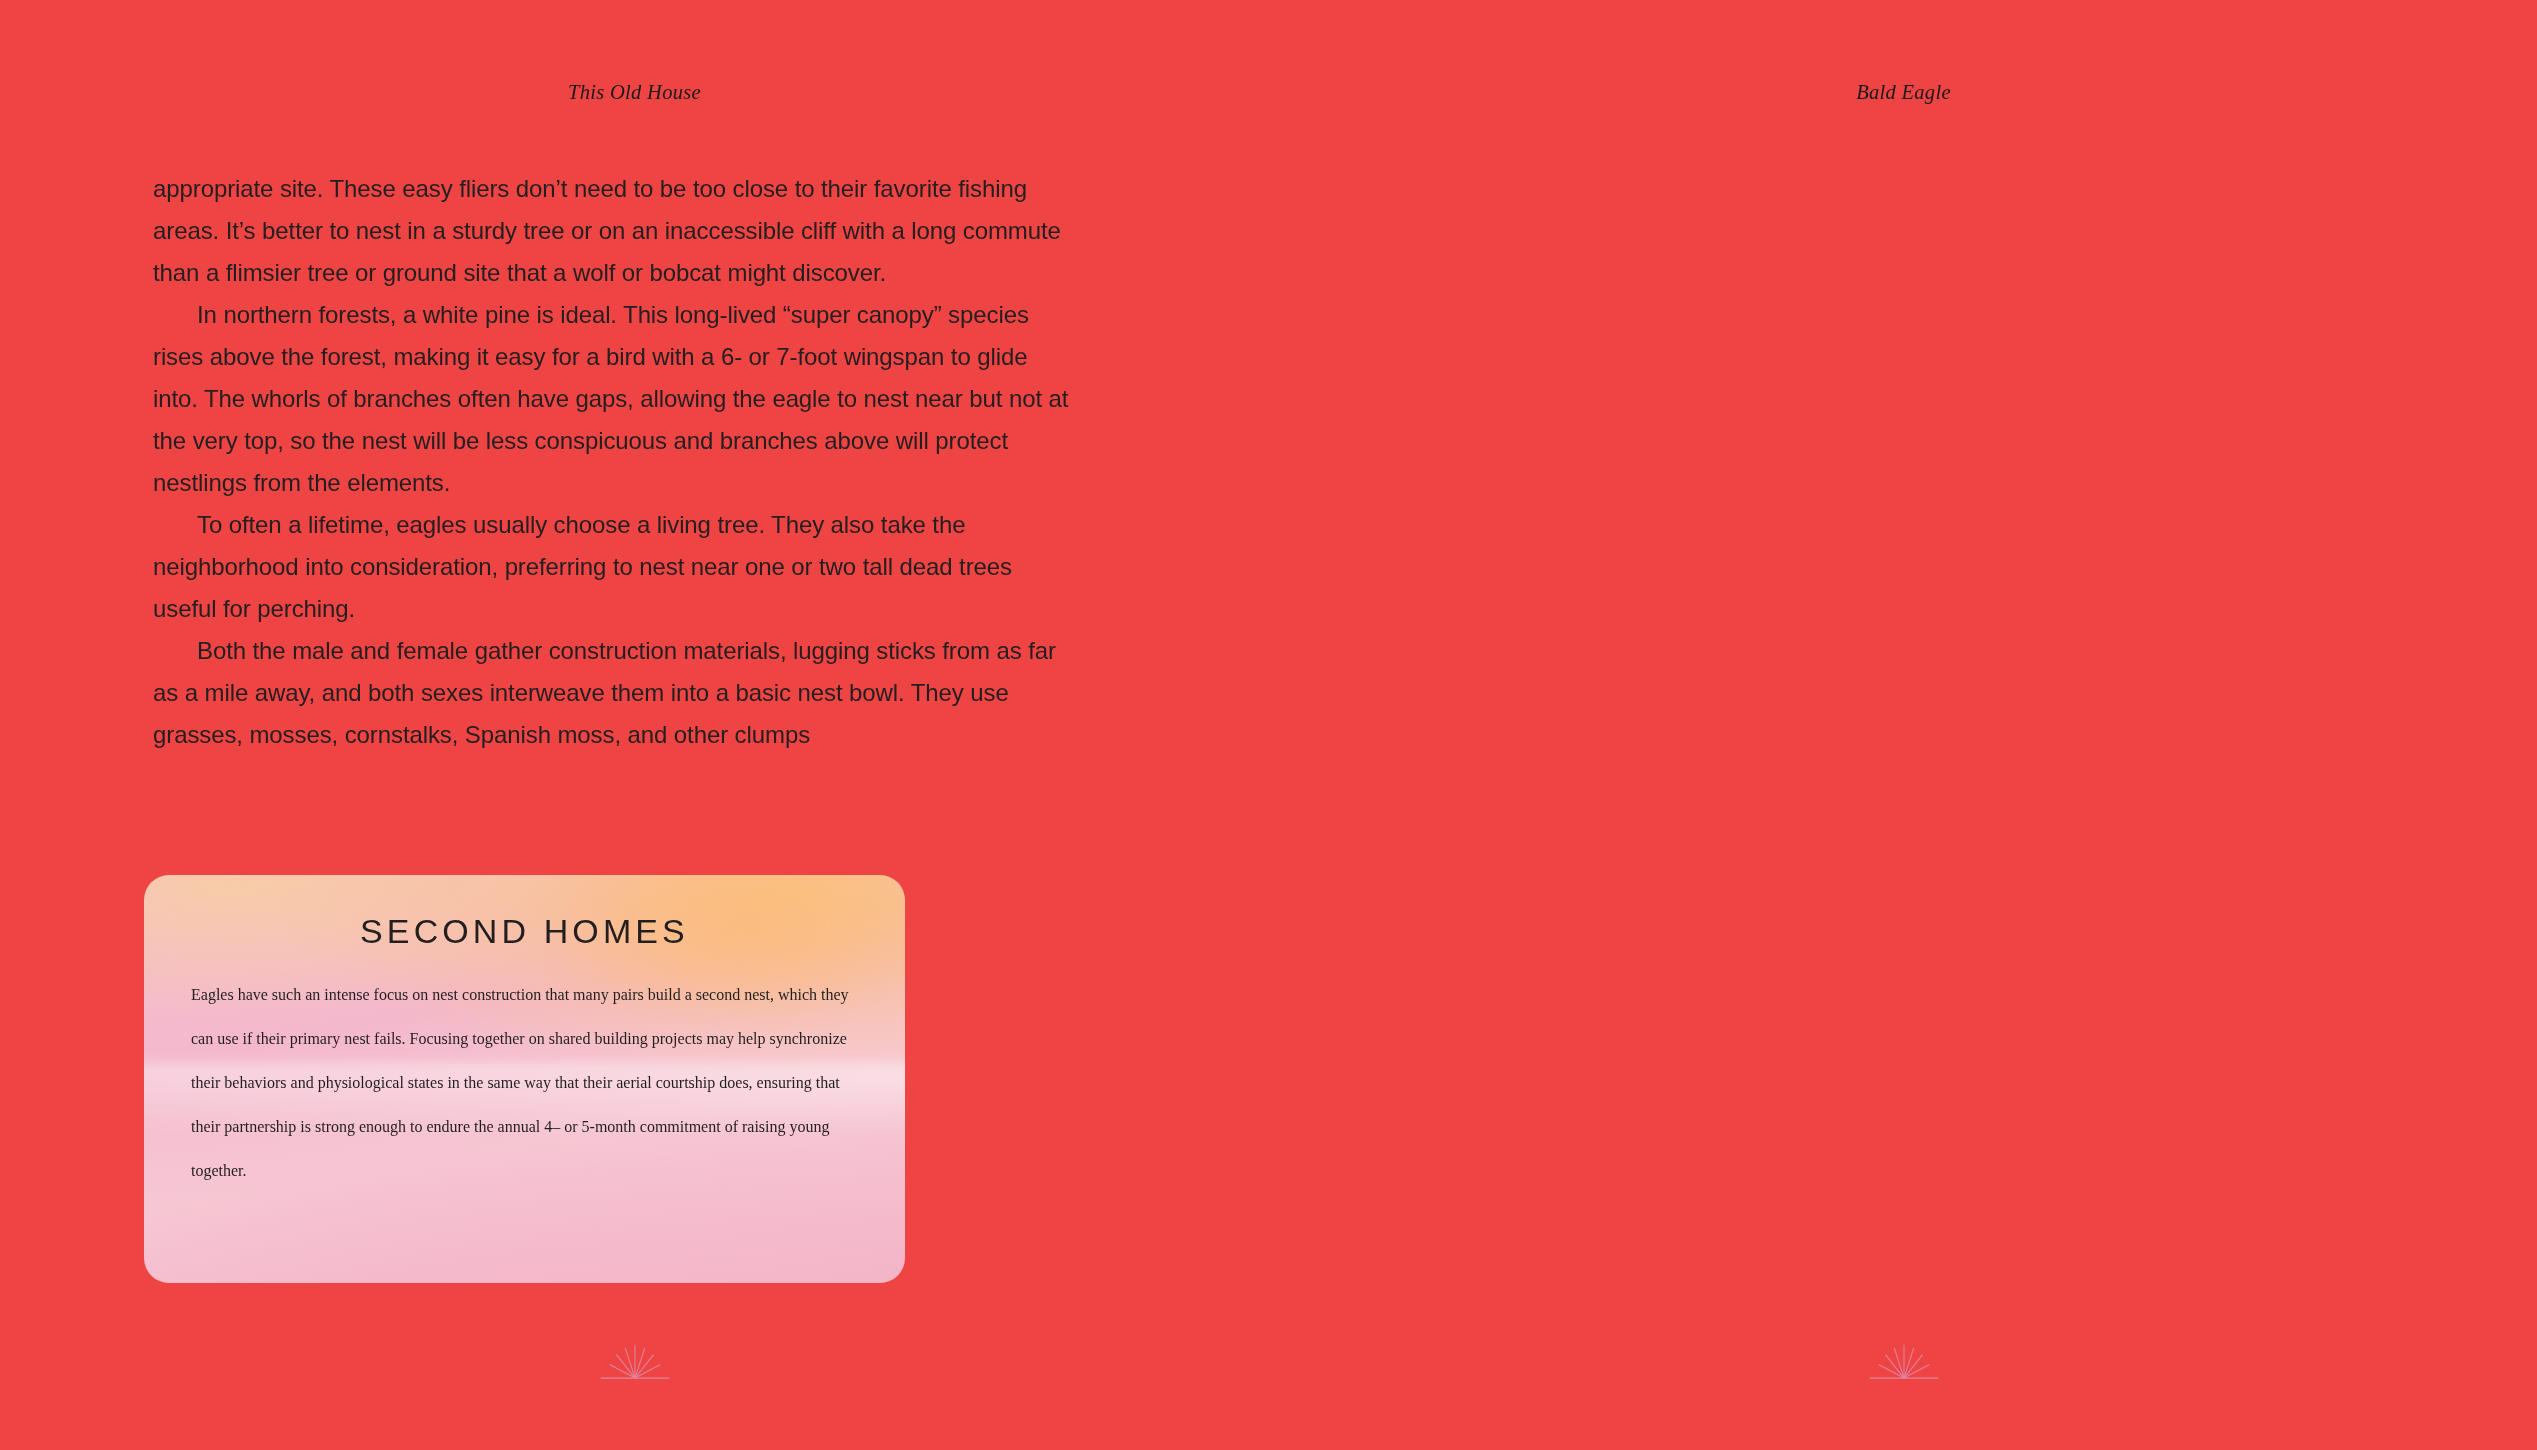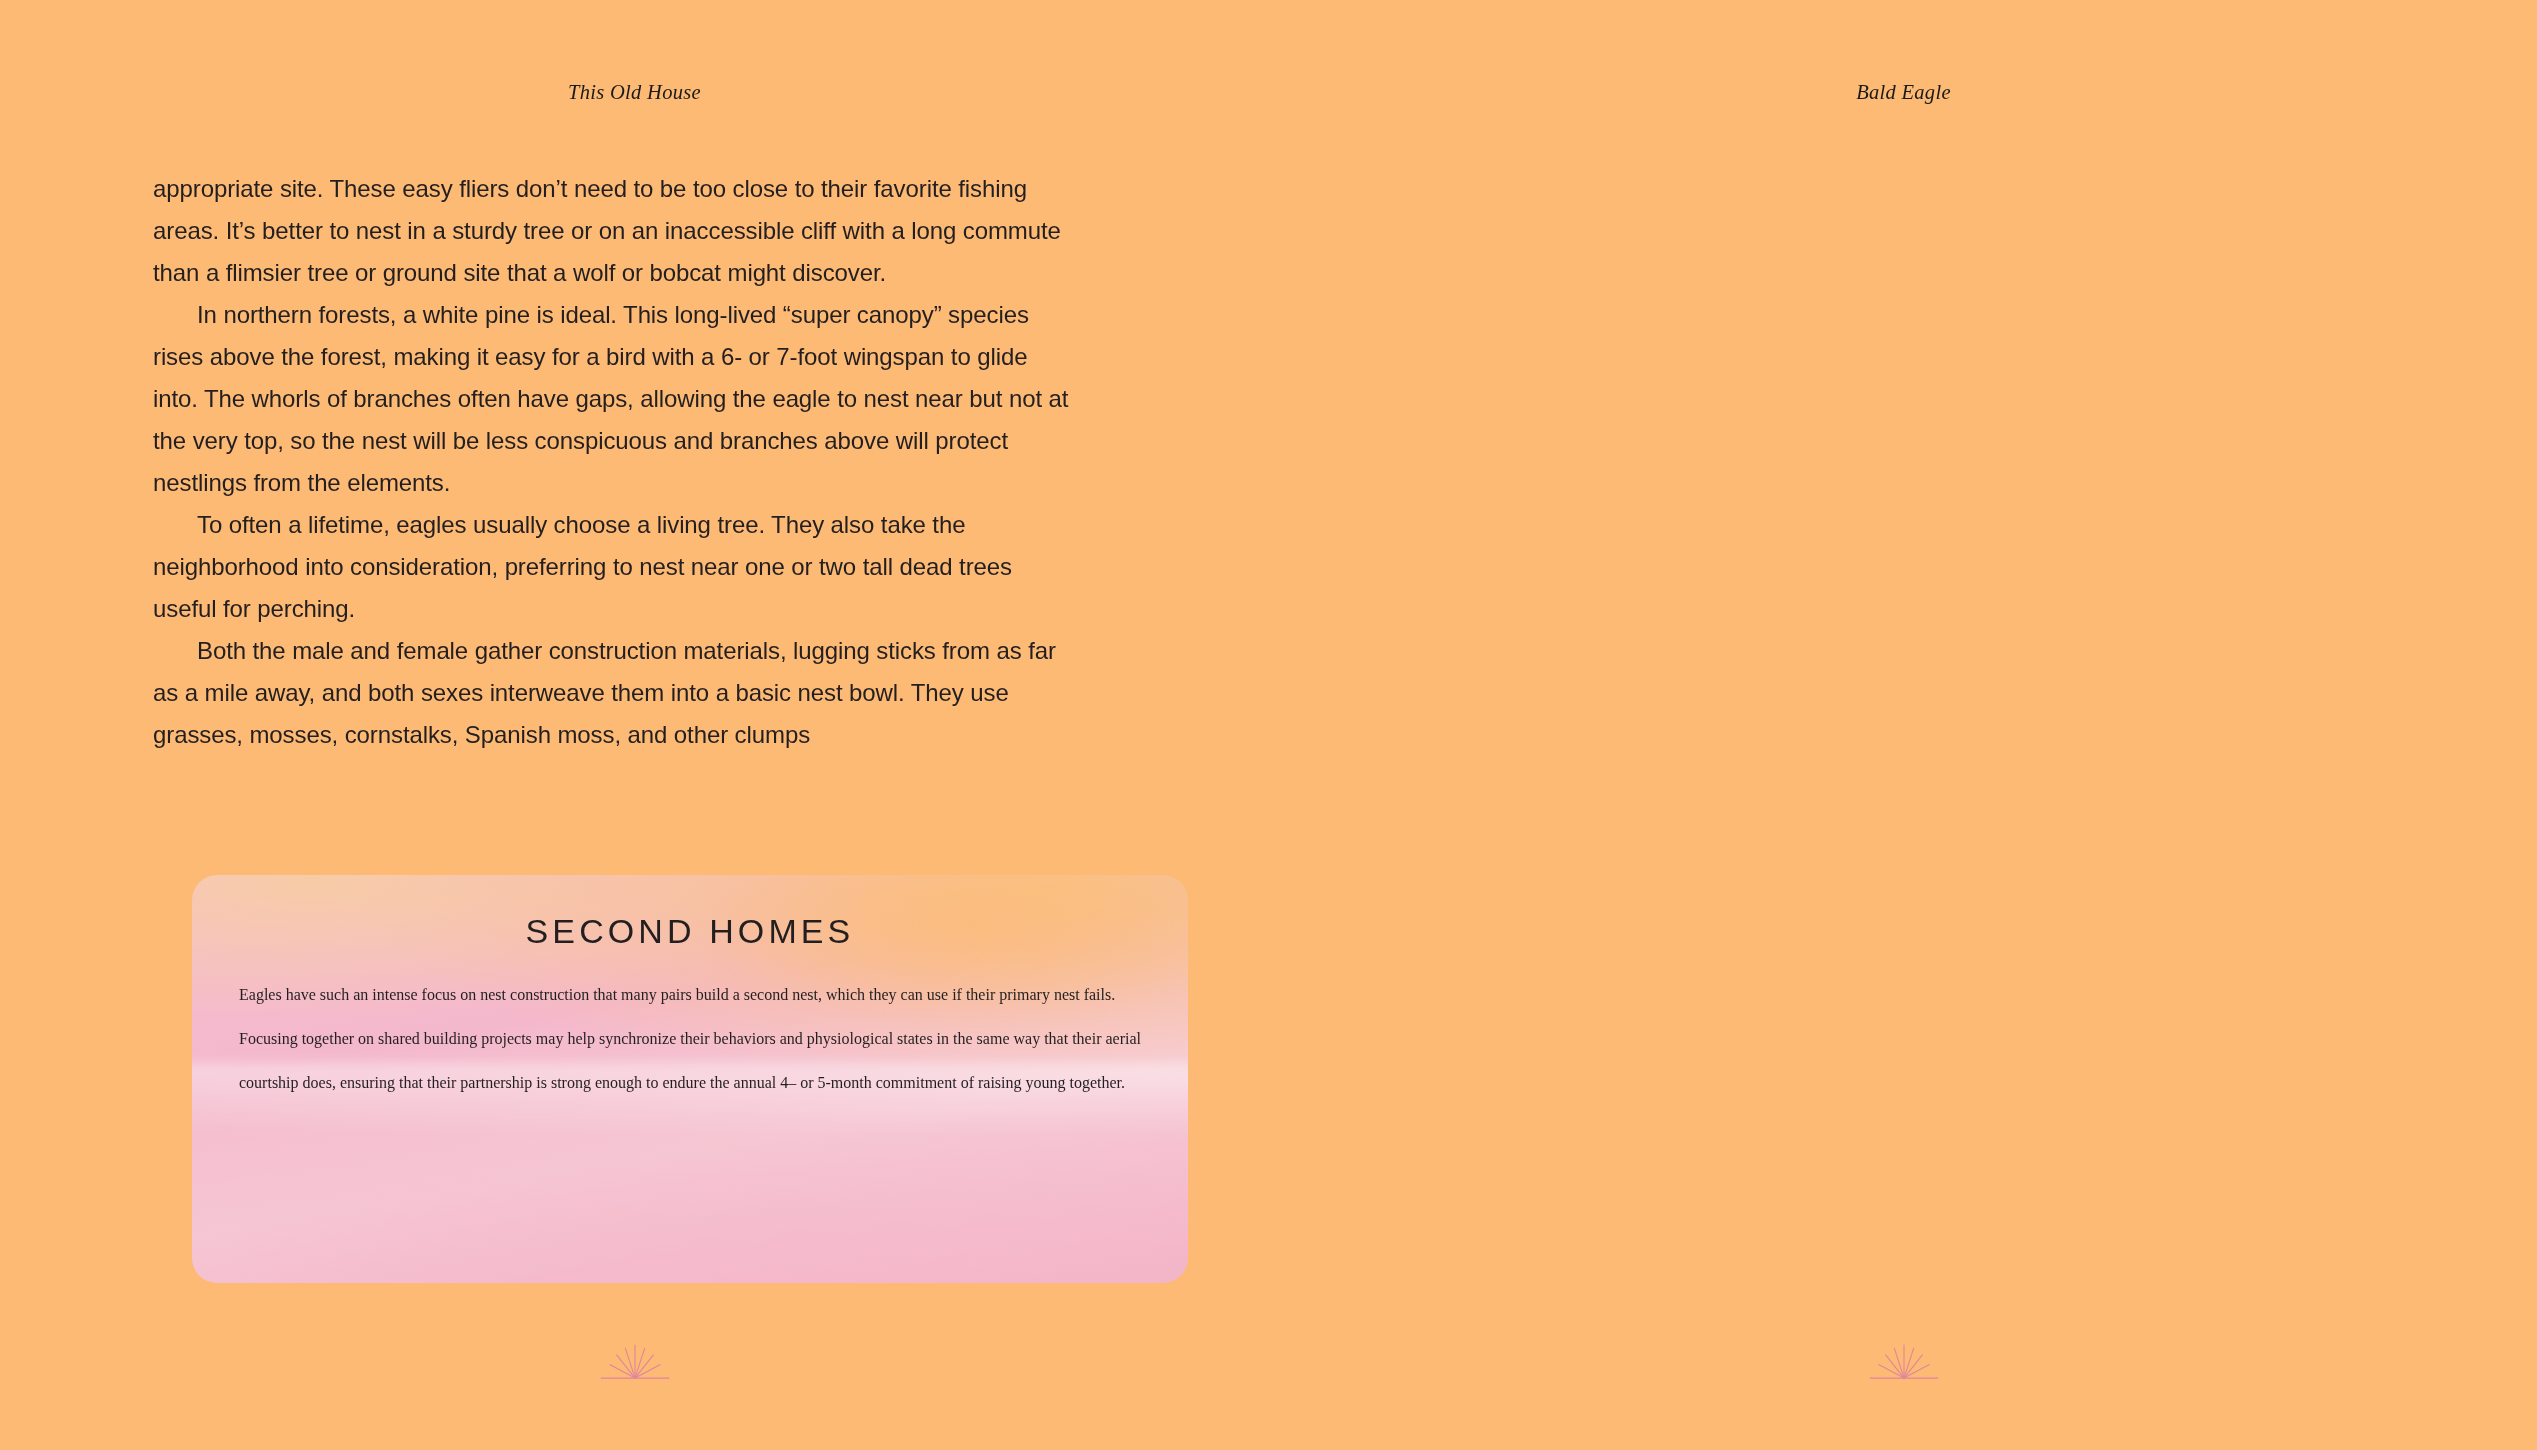--- a/index.html
+++ b/index.html
@@ -14,21 +14,21 @@
   .spread {
     position: relative;
     width: 2538px;
     height: 1450px;
     display: flex;
   }
   .page {
     position: relative;
     width: 1269px;
     height: 1450px;
-    background: #fdba74;
+    background: #ef4444;
   }
   .running-head {
     position: absolute;
     top: 81px;
     left: 0;
     width: 100%;
     text-align: center;
     font-family: "Liberation Serif", serif;
     font-style: italic;
     font-size: 20.5px;
@@ -53,30 +53,29 @@
     top: 168px;
     width: 922px;
     margin-left: 17px;
   }
 
   
   .sidebar-box {
     position: absolute;
     left: 144px;
     top: 875px;
-    width: 996px;
+    width: 761px;
     height: 408px;
     border-radius: 25px;
     overflow: hidden;
     background:
       radial-gradient(120% 80% at 85% 4%, rgba(250,196,128,0.95) 0%, rgba(250,196,128,0.0) 58%),
       radial-gradient(90% 60% at 12% 2%, rgba(248,206,160,0.85) 0%, rgba(248,206,160,0.0) 55%),
       radial-gradient(140% 120% at 50% 120%, rgba(244,182,200,0.85) 0%, rgba(244,182,200,0.0) 70%),
       linear-gradient(170deg, #f6c0ce 0%, #f4b8cc 35%, #f7cdd8 62%, #f3b4c8 100%);
-    margin-left: 48px;
   }
   .sidebar-box::before {
     content: "";
     position: absolute;
     left: -4%;
     top: 46%;
     width: 108%;
     height: 18%;
     background: linear-gradient(to bottom, rgba(255,255,255,0.42), rgba(255,255,255,0.0));
     filter: blur(5.9px);

